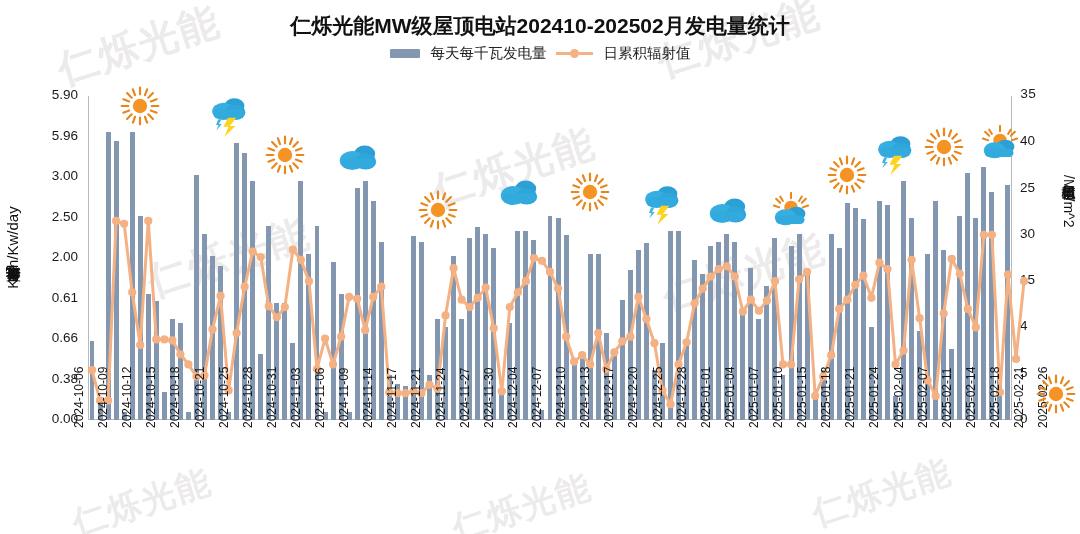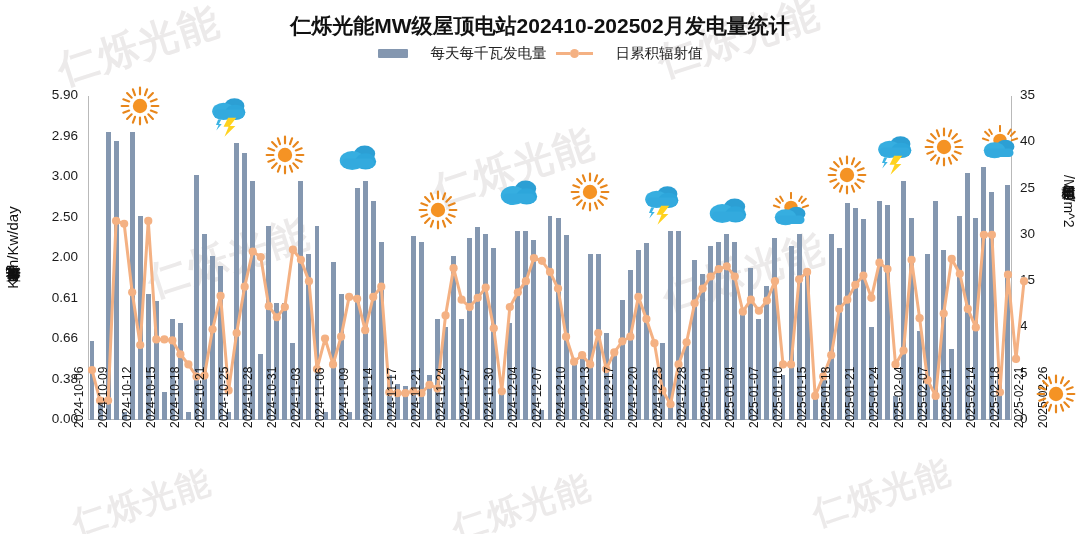--- a/index.html
+++ b/index.html
@@ -41,21 +41,21 @@
   }
   #legend{
     position:absolute;left:0;right:0;top:44px;
     display:flex;justify-content:center;align-items:center;gap:9px;
     font-size:14.5px;color:#222;
   }
   .lg-swatch{display:inline-block;width:30px;height:9px;border-radius:1px;}
   .lg-line{display:inline-flex;align-items:center;}
   .lg-line .ln{display:inline-block;width:14px;height:3px;}
   .lg-line .dot{display:inline-block;width:9px;height:9px;border-radius:50%;}
-  .lg-text{margin-left:14px;}
+  .lg-text{margin-left:2px;}
 
   
   #y-left-title{
     position:absolute;left:4px;top:150px;
     writing-mode:vertical-rl;transform:rotate(180deg);
     font-size:15px;color:#111;line-height:1.18;text-align:center;
     height:200px;
   }
   #y-right-title{
     position:absolute;right:2px;top:175px;
@@ -130,32 +130,32 @@
   <div id="y-right-title">日累积辐射值/MJ/m^2</div>
 
   <div id="ticks-left">
       <div class="ytick" style="left: 30px; width: 48px; text-align: right; top: 411px;">0.00</div>
       <div class="ytick" style="left: 30px; width: 48px; text-align: right; top: 370.5px;">0.38</div>
       <div class="ytick" style="left: 30px; width: 48px; text-align: right; top: 330px;">0.66</div>
       <div class="ytick" style="left: 30px; width: 48px; text-align: right; top: 289.5px;">0.61</div>
       <div class="ytick" style="left: 30px; width: 48px; text-align: right; top: 249px;">2.00</div>
       <div class="ytick" style="left: 30px; width: 48px; text-align: right; top: 208.5px;">2.50</div>
       <div class="ytick" style="left: 30px; width: 48px; text-align: right; top: 168px;">3.00</div>
-      <div class="ytick" style="left: 30px; width: 48px; text-align: right; top: 127.5px;">2.96</div>
+      <div class="ytick" style="left: 30px; width: 48px; text-align: right; top: 127.5px;">5.96</div>
       <div class="ytick" style="left: 30px; width: 48px; text-align: right; top: 87px;">5.90</div>
     </div>
   <div id="ticks-right">
       <div class="ytick" style="left: 1020px; top: 411px;">0</div>
       <div class="ytick" style="left: 1020px; top: 364.714px;">5</div>
       <div class="ytick" style="left: 1020px; top: 318.429px;">4</div>
       <div class="ytick" style="left: 1020px; top: 272.143px;">15</div>
       <div class="ytick" style="left: 1020px; top: 225.857px;">30</div>
       <div class="ytick" style="left: 1020px; top: 179.571px;">25</div>
       <div class="ytick" style="left: 1020px; top: 133.286px;">40</div>
-      <div class="ytick" style="left: 1020px; top: 87px;">35</div>
+      <div class="ytick" style="left: 1020px; top: 87px; font-family: Liberation Mono, monospace;">35</div>
     </div>
 
   <div id="plot">
     <div id="plot-frame"></div>
     <div class="bars" id="bars">
         <div class="bar" style="left: 1.52661px; width: 4.98157px; height: 78.57px; background: rgb(132, 151, 176);"></div>
         <div class="bar" style="left: 9.56139px; width: 4.98157px; height: 16.2px; background: rgb(132, 151, 176);"></div>
         <div class="bar" style="left: 17.5962px; width: 4.98157px; height: 287.55px; background: rgb(132, 151, 176);"></div>
         <div class="bar" style="left: 25.631px; width: 4.98157px; height: 279.45px; background: rgb(132, 151, 176);"></div>
         <div class="bar" style="left: 33.6657px; width: 4.98157px; height: 8.1px; background: rgb(132, 151, 176);"></div>

